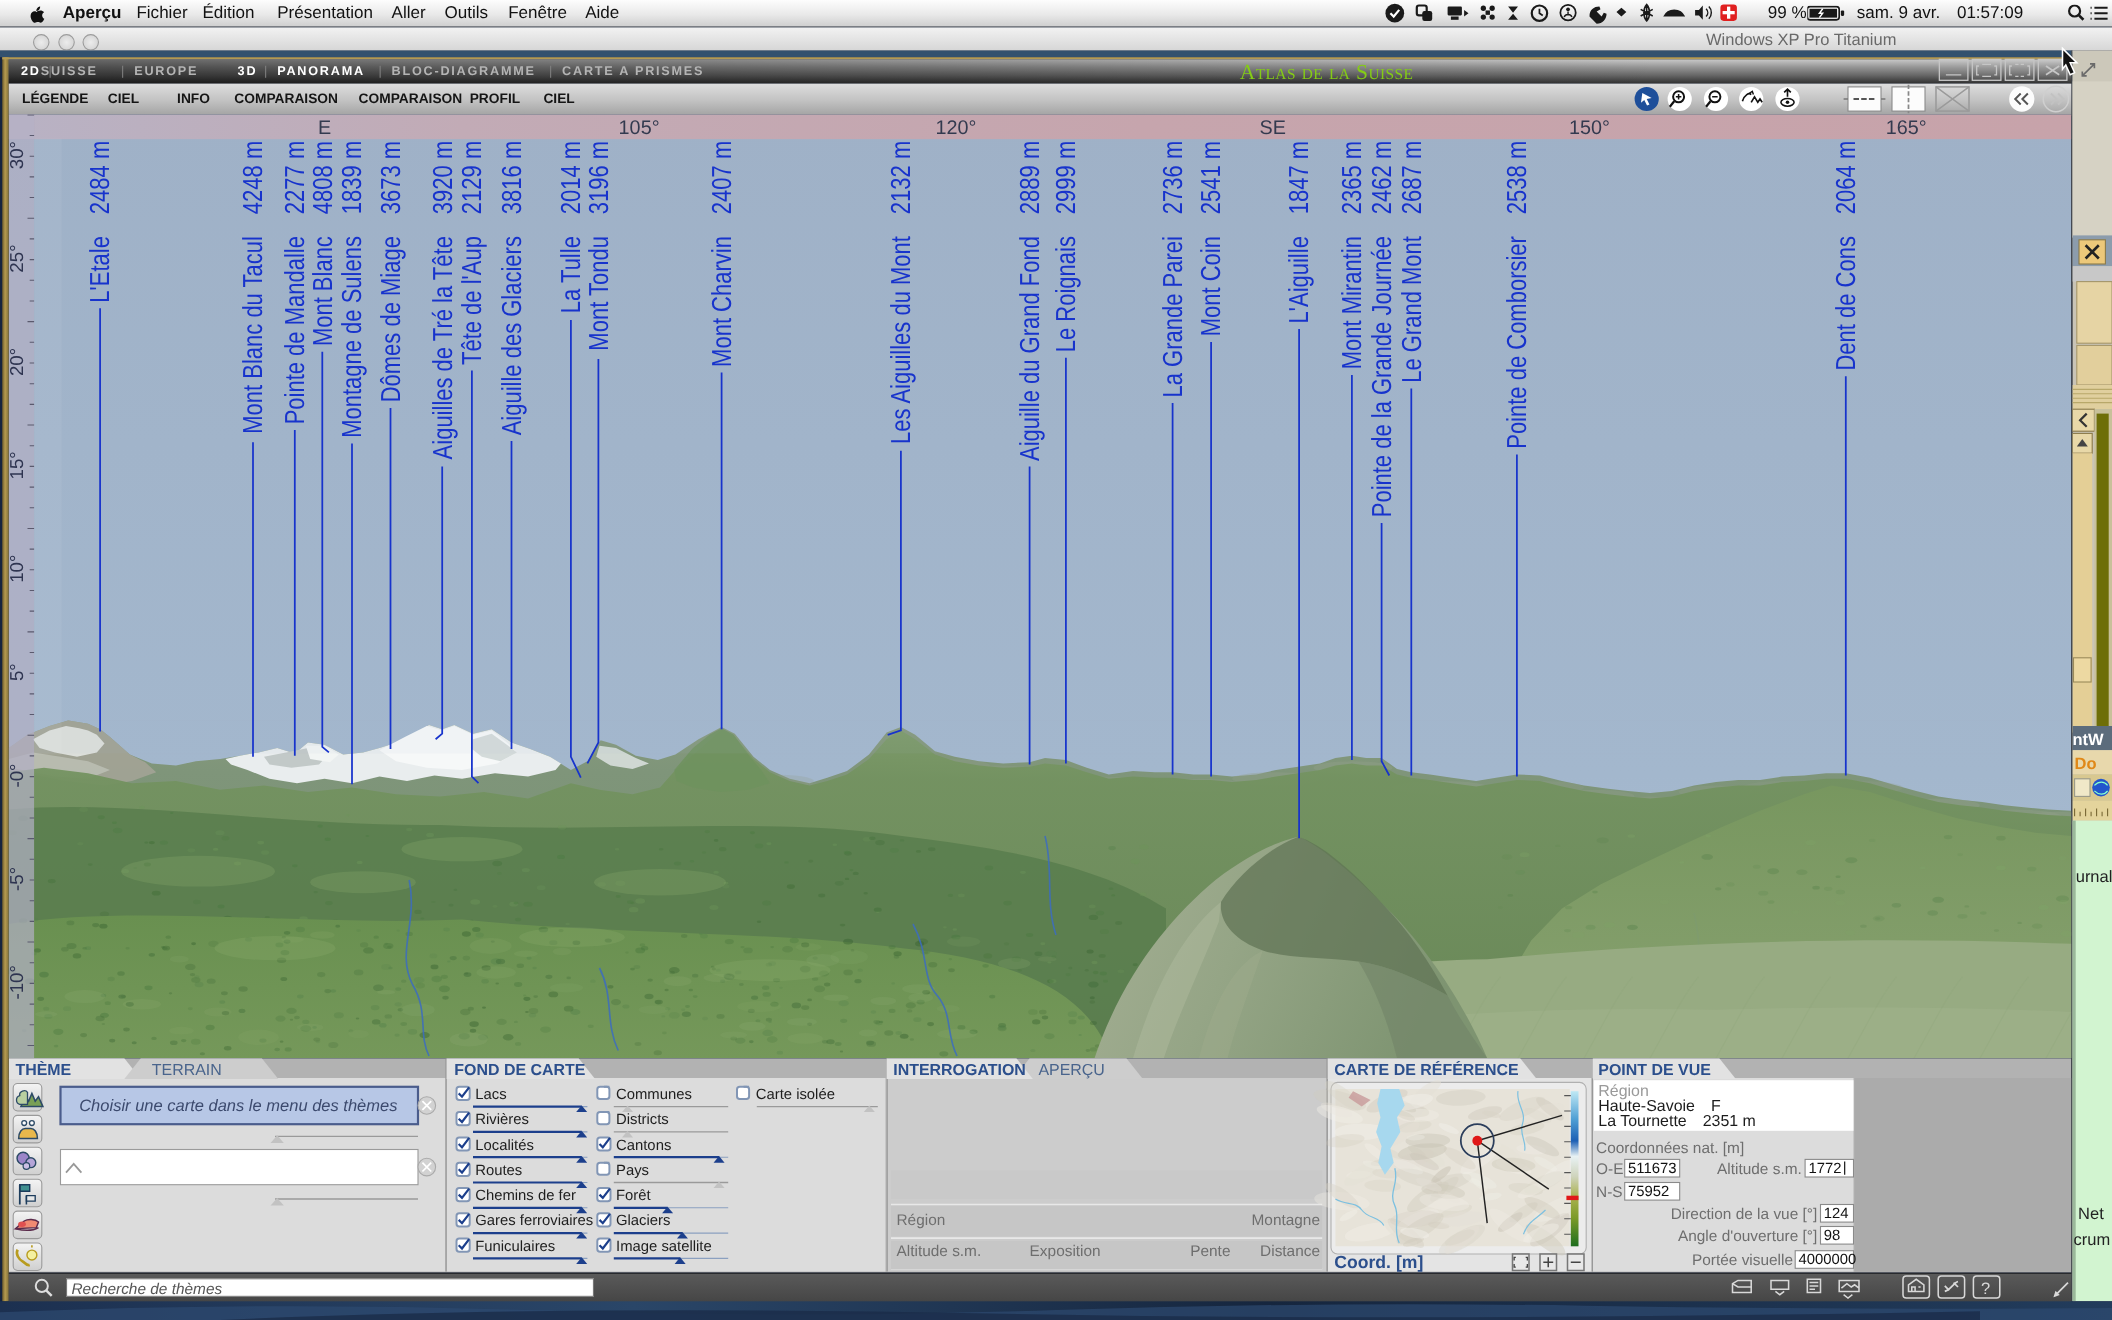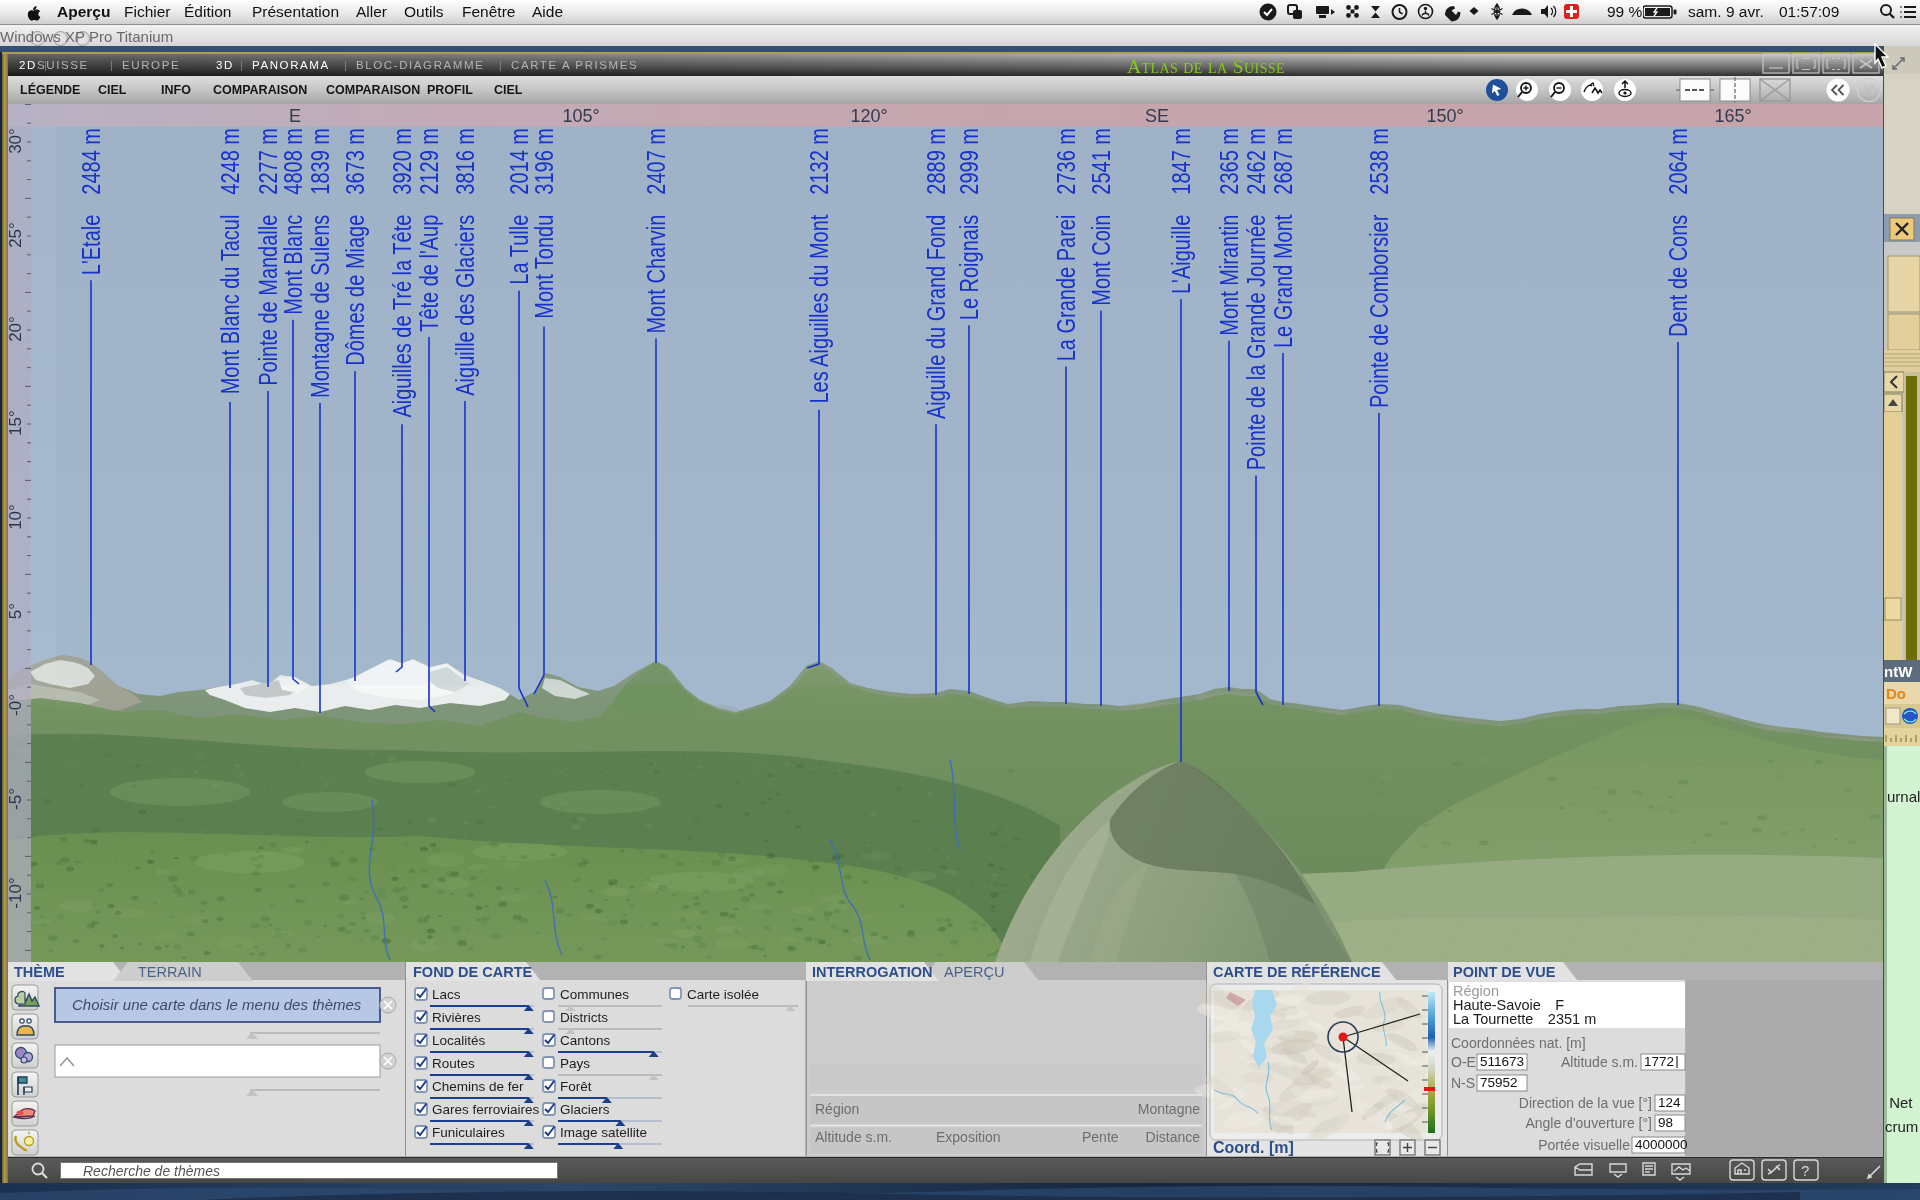--- a/index.html
+++ b/index.html
@@ -7,42 +7,42 @@
 background:#16243e;}
 .abs{position:absolute;}
 #menubar{left:0;top:0;width:1920px;height:24px;
 background:linear-gradient(#fdfdfd,#e9e9e9 55%,#cfcfcf);border-bottom:1px solid #8e8e8e;
 font-size:15.5px;color:#111;}
 #menubar span{position:absolute;top:3px;}
 #titlebar{left:0;top:25px;width:1920px;height:21px;
 background:linear-gradient(#f2f2f2,#d6d6d6);border-bottom:1px solid #9a9a9a;}
 .tl{position:absolute;top:6px;width:13px;height:13px;border-radius:50%;
 border:1px solid #9b9b9b;background:radial-gradient(#ececec,#cfcfcf);}
-#wtitle{position:absolute;top:3px;left:0;width:1724px;text-align:left;
+#wtitle{position:absolute;top:3px;left:0;width:1724px;text-align:right;
 color:#696969;font-size:15px;}
 #bluestrip{left:0;top:46px;width:1884px;height:6px;background:#33516e;}
 #goldL{left:2px;top:52px;width:6px;height:1131px;
 background:linear-gradient(90deg,#6a5a2c,#b59b50 45%,#82703a);}
 #goldT{left:2px;top:52px;width:1882px;height:2px;background:#b29a54;}
 #navbar{left:8px;top:54px;width:1875px;height:22px;
 background:linear-gradient(#c8c8c8,#989898 30%,#686868 65%,#303030);}
 #navshade{left:8px;top:54px;width:1500px;height:22px;
 background:linear-gradient(90deg,rgba(0,0,0,0.5),rgba(0,0,0,0.32) 40%,rgba(0,0,0,0.15) 70%,rgba(0,0,0,0));}
-.nv{position:absolute;top:59px;font-size:11.5px;font-weight:normal;
+.nv{position:absolute;top:59px;font-size:11.5px;font-weight:bold;
 letter-spacing:1.6px;color:#b4b4b4;}
 .nvw{color:#fff;}
 .nvsep{color:#808080;font-weight:normal;}
 #toolbar{left:8px;top:76px;width:1875px;height:28px;
 background:linear-gradient(#dedede,#c2c2c2 55%,#a5a5a5);
 border-bottom:1px solid #8a8a8a;}
 .tb{position:absolute;top:83px;font-size:12.5px;font-weight:bold;color:#151515;}
 #botbar{left:8px;top:1157px;width:1875px;height:26px;
 background:linear-gradient(#5a5a5a,#454545);border-top:1px solid #2a2a2a;}
 #search{position:absolute;left:60px;top:1162px;width:474px;height:15px;background:#fff;
-border:1px solid #777;font-style:italic;color:#555;font-size:14px;padding-left:22px;line-height:16px;}
+border:1px solid #777;font-style:italic;color:#555;font-size:14px;padding-left:4px;line-height:16px;}
 #wallp{left:0;top:1183px;width:1920px;height:17px;
 background:linear-gradient(90deg,#1c3050,#2a4668 30%,#16263e 60%,#223c5c);}
 #deskR{left:1884px;top:46px;width:36px;height:1137px;background:#c9c4b6;}
 svg text{font-family:"Liberation Sans",sans-serif;}
 .pl{stroke:#1733cc;stroke-width:1.6;fill:none;}
 #labels text{fill:#1733cc;font-size:25.0px;}
 .rl{fill:#2e3450;font-size:17px;}
 .bd{fill:#333a4f;font-size:18px;}
 .pt{fill:#1e1e1e;font-size:13.5px;}
 .pg{fill:#9a9a9a;font-size:14.5px;}

